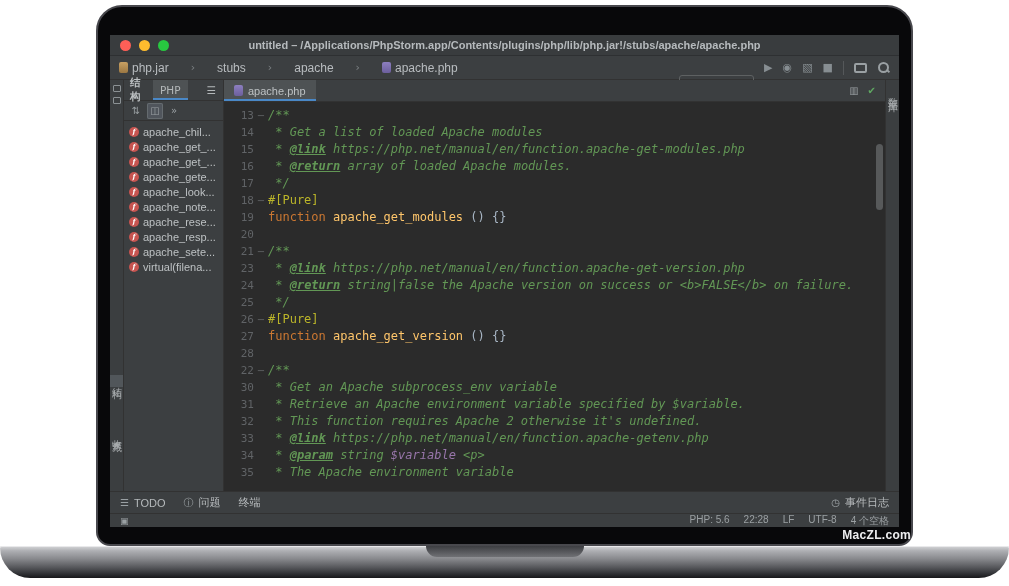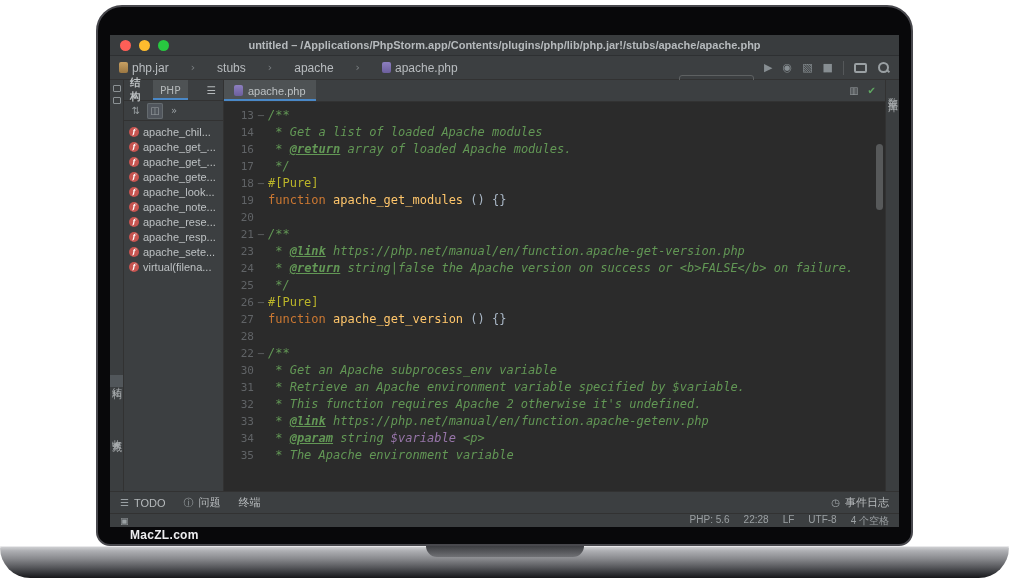--- a/index.html
+++ b/index.html
@@ -5,21 +5,21 @@
   *{margin:0;padding:0;box-sizing:border-box;}
   html,body{width:1009px;height:586px;}
   body{background:#ffffff;font-family:"Liberation Sans",sans-serif;overflow:hidden;position:relative;}
   .glyph{font-family:"DejaVu Sans",sans-serif;}
 
   
   .laptop-screen{position:absolute;left:96px;top:5px;width:817px;height:541px;background:#08080a;
     border:2px solid #48484d;border-radius:26px 26px 14px 14px;}
   .screen{position:absolute;left:12px;top:28px;width:789px;height:492px;background:#701a75;
     overflow:hidden;display:flex;flex-direction:column;}
-  .brand{position:absolute;left:0;right:0;bottom:2px;text-align:left;color:#ededef;
+  .brand{position:absolute;left:0;right:0;bottom:2px;text-align:right;color:#ededef;
     font-size:12px;font-weight:700;letter-spacing:.3px;padding-left:32px;}
   .laptop-base{position:absolute;left:0;top:546px;width:1009px;height:32px;
     background:linear-gradient(180deg,#d6d7d9 0%,#aeafb3 15%,#88898d 40%,#5a5b5f 65%,#333438 85%,#17171a 100%);
     border-radius:2px 2px 34px 34px;box-shadow:inset 0 1px 0 #e9e9eb;}
   .base-notch{position:absolute;left:50%;top:0;transform:translateX(-50%);width:158px;height:11px;
     border-radius:0 0 11px 11px;background:linear-gradient(180deg,#3c3d41 0%,#707175 100%);}
 
   
   .titlebar{height:21px;background:#393c3e;border-bottom:1px solid #2e3032;display:flex;align-items:center;
     position:relative;flex:0 0 auto;}
@@ -249,20 +249,21 @@
           </div>
           <div class="editor-actions">
               <span class="ed-icon glyph ">▥</span>
               <span class="ed-icon glyph green">✔</span>
             </div>
         </div>
         <div class="editor">
           <div>
               <div class="line"><span class="lnum">13</span><span class="fold glyph">−</span><span class="code"><span class="tk-cmt">/**</span></span></div>
               <div class="line"><span class="lnum">14</span><span class="fold glyph"></span><span class="code"><span class="tk-cmt"> * Get a list of loaded Apache modules</span></span></div>
+              <div class="line"><span class="lnum">15</span><span class="fold glyph"></span><span class="code"><span class="tk-cmt"> * </span><span class="tk-doctag">@link</span><span class="tk-cmt"> https://php.net/manual/en/function.apache-get-modules.php</span></span></div>
               <div class="line"><span class="lnum">16</span><span class="fold glyph"></span><span class="code"><span class="tk-cmt"> * </span><span class="tk-doctag">@return</span><span class="tk-cmt"> array of loaded Apache modules.</span></span></div>
               <div class="line"><span class="lnum">17</span><span class="fold glyph"></span><span class="code"><span class="tk-cmt"> */</span></span></div>
               <div class="line"><span class="lnum">18</span><span class="fold glyph">−</span><span class="code"><span class="tk-attr">#[Pure]</span></span></div>
               <div class="line"><span class="lnum">19</span><span class="fold glyph"></span><span class="code"><span class="tk-kw">function</span><span class="tk-pl"> </span><span class="tk-fn">apache_get_modules</span><span class="tk-pl"> () {}</span></span></div>
               <div class="line"><span class="lnum">20</span><span class="fold glyph"></span><span class="code"></span></div>
               <div class="line"><span class="lnum">21</span><span class="fold glyph">−</span><span class="code"><span class="tk-cmt">/**</span></span></div>
               <div class="line"><span class="lnum">23</span><span class="fold glyph"></span><span class="code"><span class="tk-cmt"> * </span><span class="tk-doctag">@link</span><span class="tk-cmt"> https://php.net/manual/en/function.apache-get-version.php</span></span></div>
               <div class="line"><span class="lnum">24</span><span class="fold glyph"></span><span class="code"><span class="tk-cmt"> * </span><span class="tk-doctag">@return</span><span class="tk-cmt"> string|false the Apache version on success or &lt;b&gt;FALSE&lt;/b&gt; on failure.</span></span></div>
               <div class="line"><span class="lnum">25</span><span class="fold glyph"></span><span class="code"><span class="tk-cmt"> */</span></span></div>
               <div class="line"><span class="lnum">26</span><span class="fold glyph">−</span><span class="code"><span class="tk-attr">#[Pure]</span></span></div>

